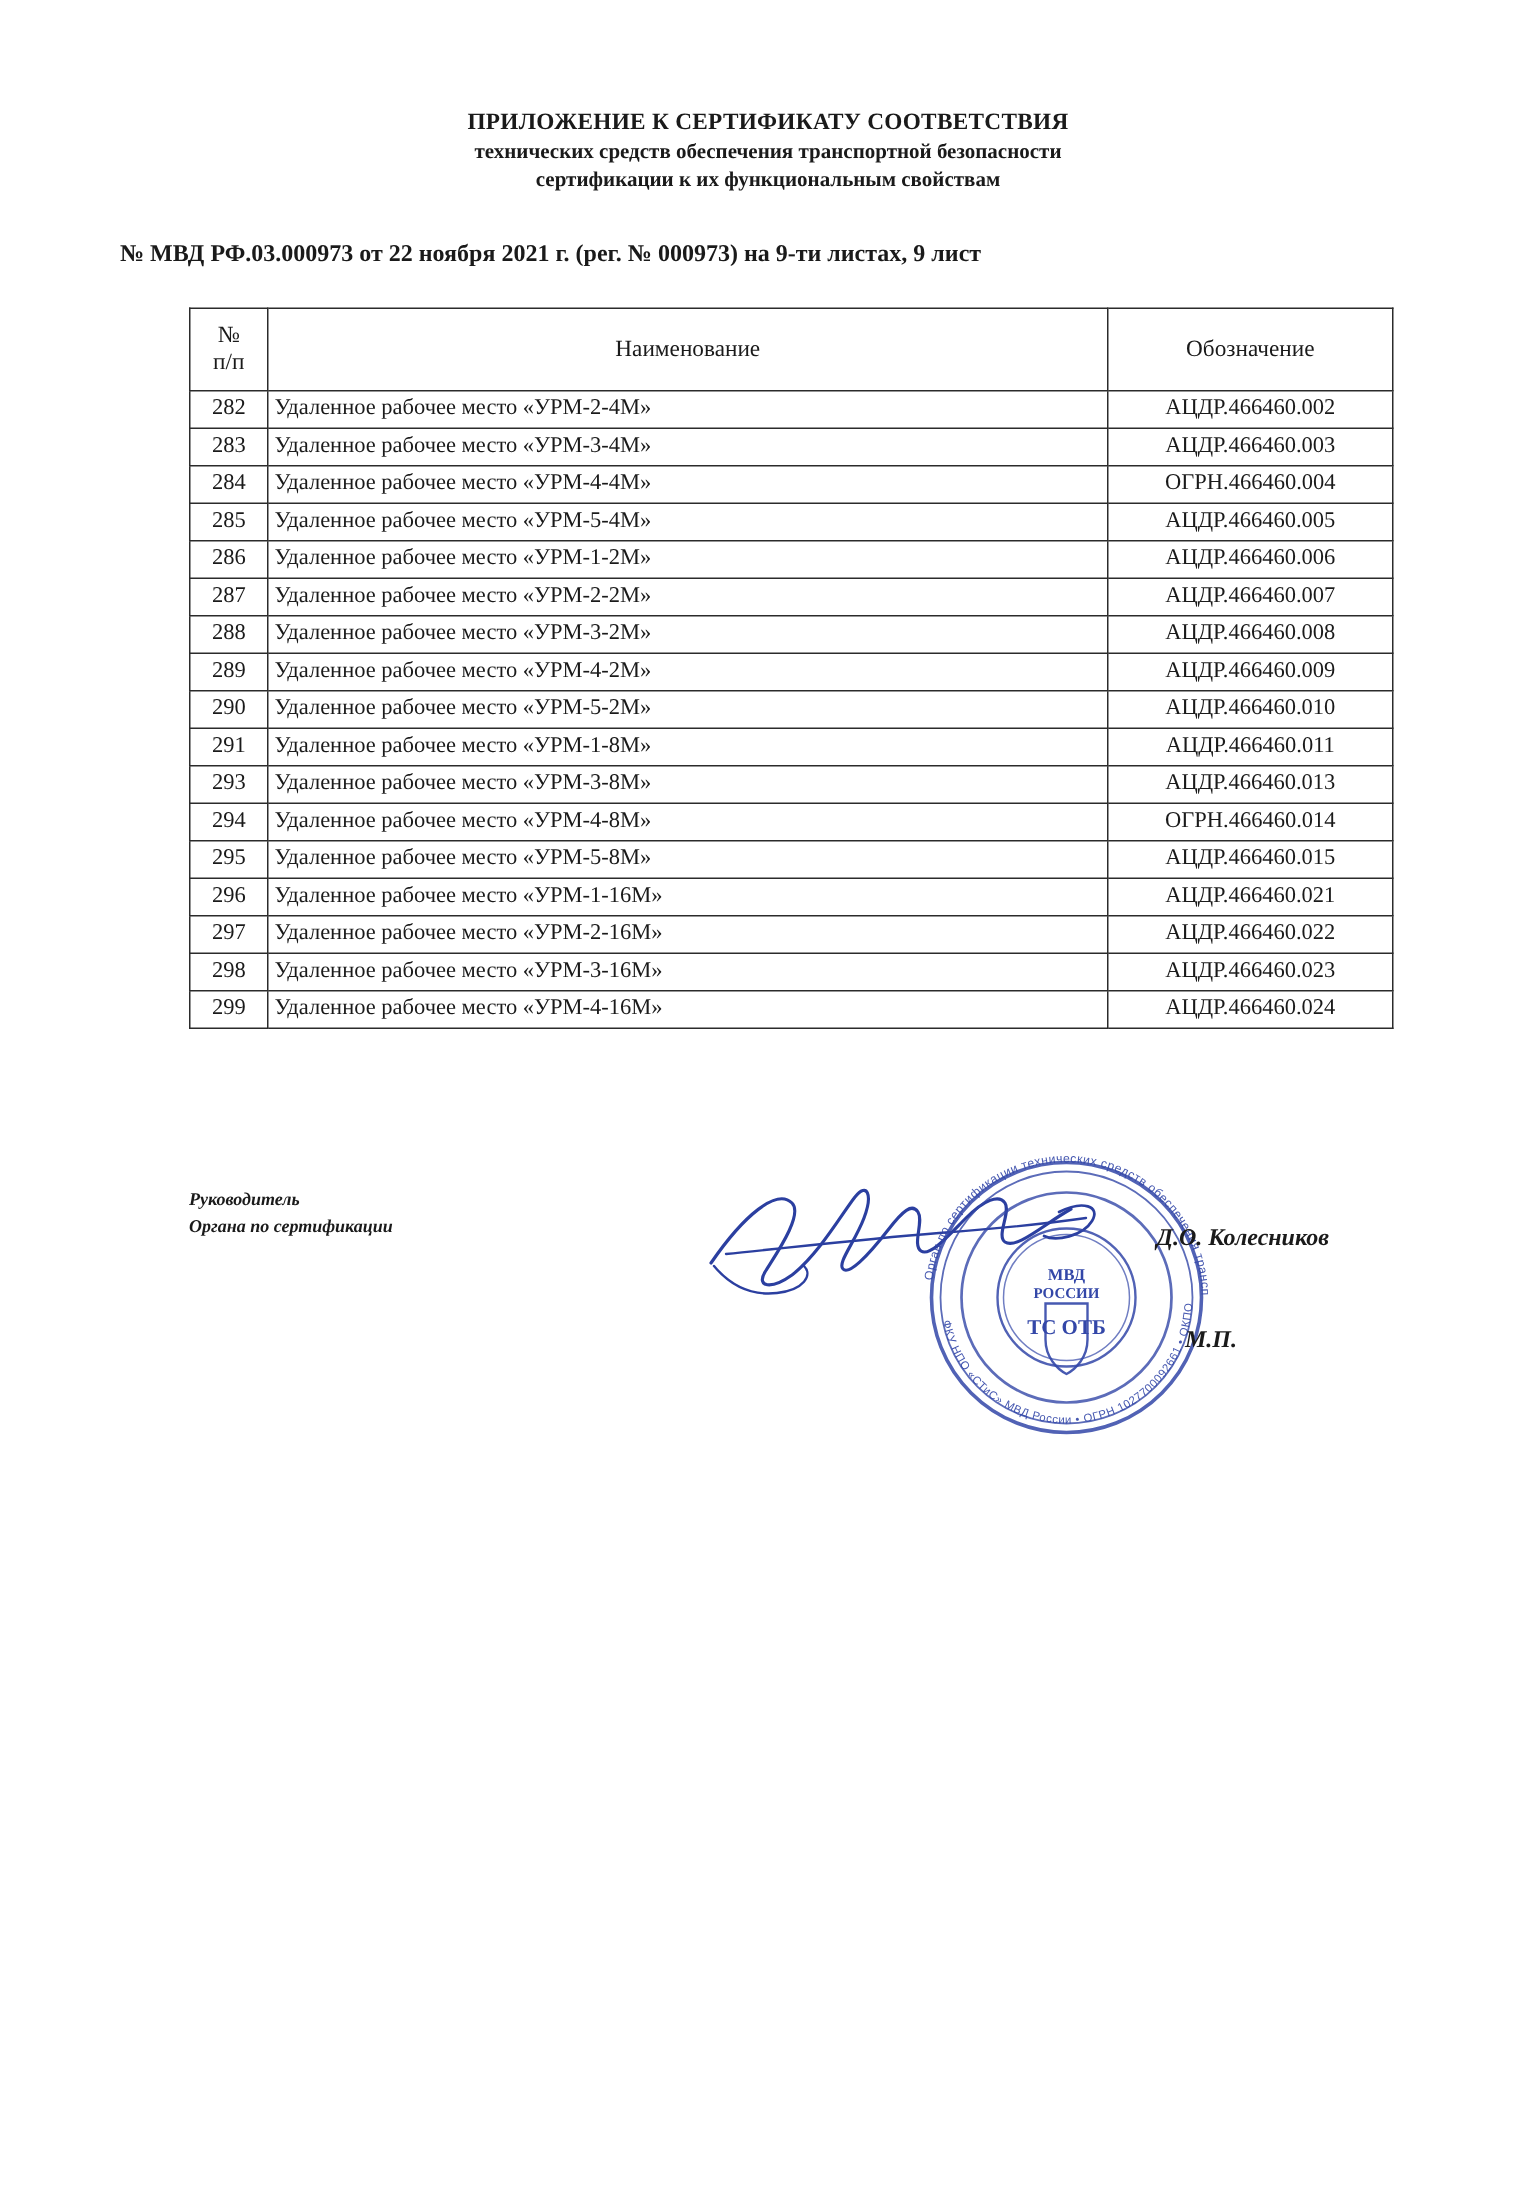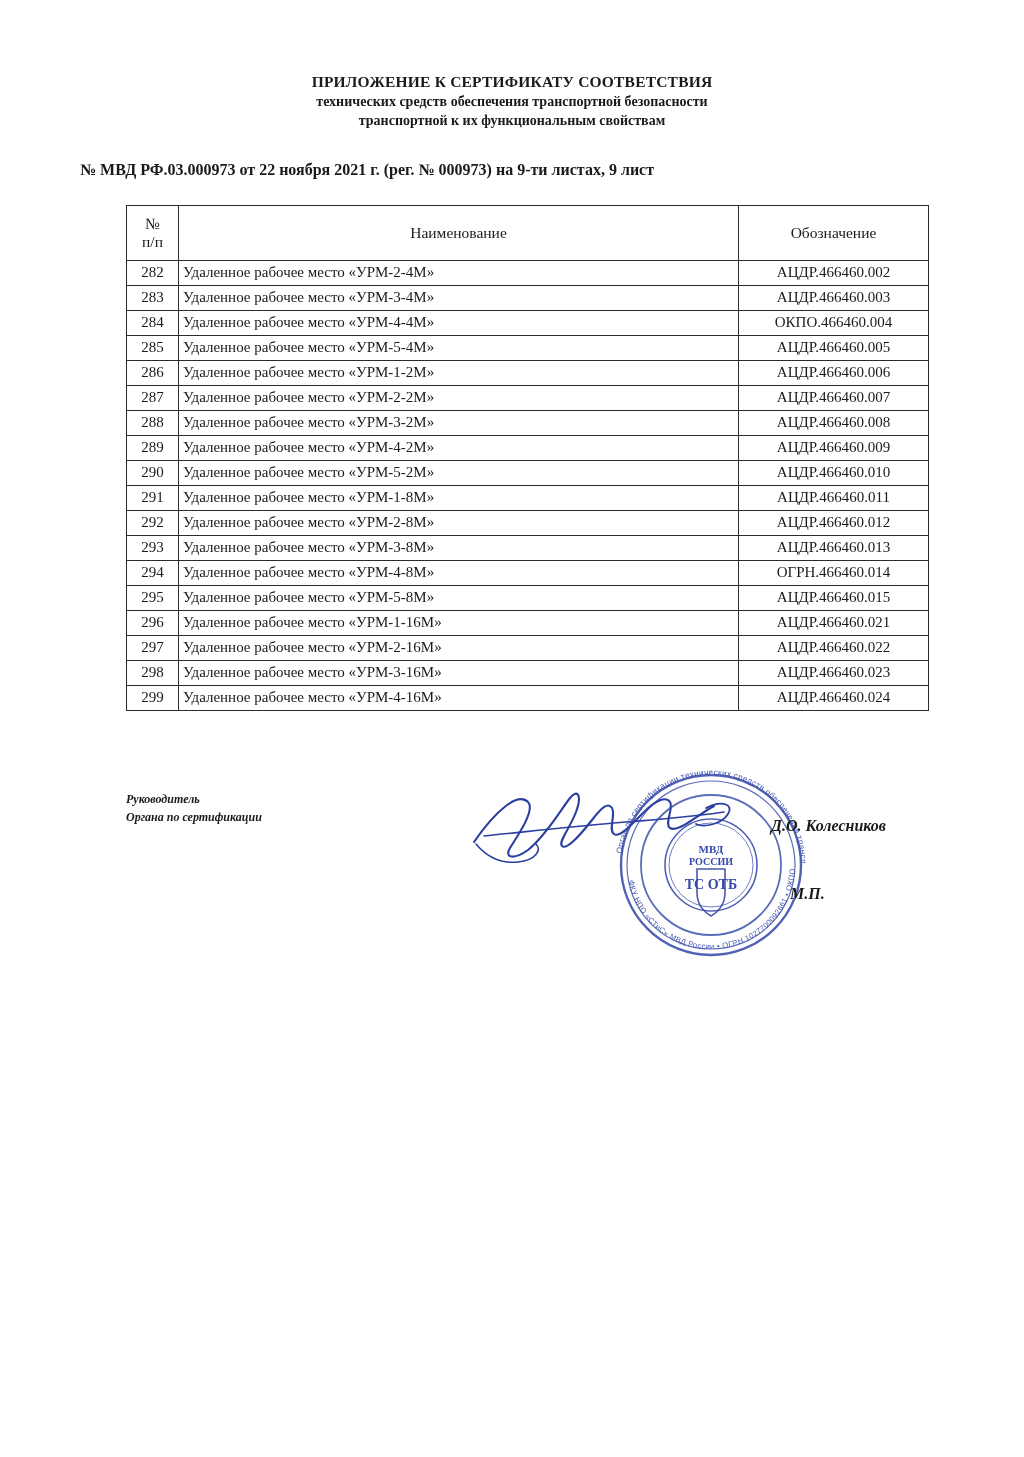--- a/index.html
+++ b/index.html
@@ -143,21 +143,21 @@
   }
 </style>
 </head>
 <body>
 
 <div class="page">
 
   <div class="doc-header">
     <div class="title-main">ПРИЛОЖЕНИЕ К СЕРТИФИКАТУ СООТВЕТСТВИЯ</div>
     <div class="title-sub">технических средств обеспечения транспортной безопасности</div>
-    <div class="title-sub">транспортной к их функциональным свойствам</div>
+    <div class="title-sub">сертификации к их функциональным свойствам</div>
   </div>
 
   <div class="cert-line">№ МВД РФ.03.000973 от 22 ноября 2021 г. (рег. № 000973) на 9-ти листах, 9 лист</div>
 
   <div class="table-wrap">
     <table class="reg">
       <colgroup>
         <col class="c-num">
         <col class="c-name">
         <col class="c-desig">
@@ -179,21 +179,21 @@
             <td class="desig">АЦДР.466460.002</td>
           </tr>
           <tr>
             <td class="num">283</td>
             <td class="name">Удаленное рабочее место «УРМ-3-4М»</td>
             <td class="desig">АЦДР.466460.003</td>
           </tr>
           <tr>
             <td class="num">284</td>
             <td class="name">Удаленное рабочее место «УРМ-4-4М»</td>
-            <td class="desig">ОКПО.466460.004</td>
+            <td class="desig">ОГРН.466460.004</td>
           </tr>
           <tr>
             <td class="num">285</td>
             <td class="name">Удаленное рабочее место «УРМ-5-4М»</td>
             <td class="desig">АЦДР.466460.005</td>
           </tr>
           <tr>
             <td class="num">286</td>
             <td class="name">Удаленное рабочее место «УРМ-1-2М»</td>
             <td class="desig">АЦДР.466460.006</td>
@@ -215,25 +215,20 @@
           </tr>
           <tr>
             <td class="num">290</td>
             <td class="name">Удаленное рабочее место «УРМ-5-2М»</td>
             <td class="desig">АЦДР.466460.010</td>
           </tr>
           <tr>
             <td class="num">291</td>
             <td class="name">Удаленное рабочее место «УРМ-1-8М»</td>
             <td class="desig">АЦДР.466460.011</td>
-          </tr>
-          <tr>
-            <td class="num">292</td>
-            <td class="name">Удаленное рабочее место «УРМ-2-8М»</td>
-            <td class="desig">АЦДР.466460.012</td>
           </tr>
           <tr>
             <td class="num">293</td>
             <td class="name">Удаленное рабочее место «УРМ-3-8М»</td>
             <td class="desig">АЦДР.466460.013</td>
           </tr>
           <tr>
             <td class="num">294</td>
             <td class="name">Удаленное рабочее место «УРМ-4-8М»</td>
             <td class="desig">ОГРН.466460.014</td>

